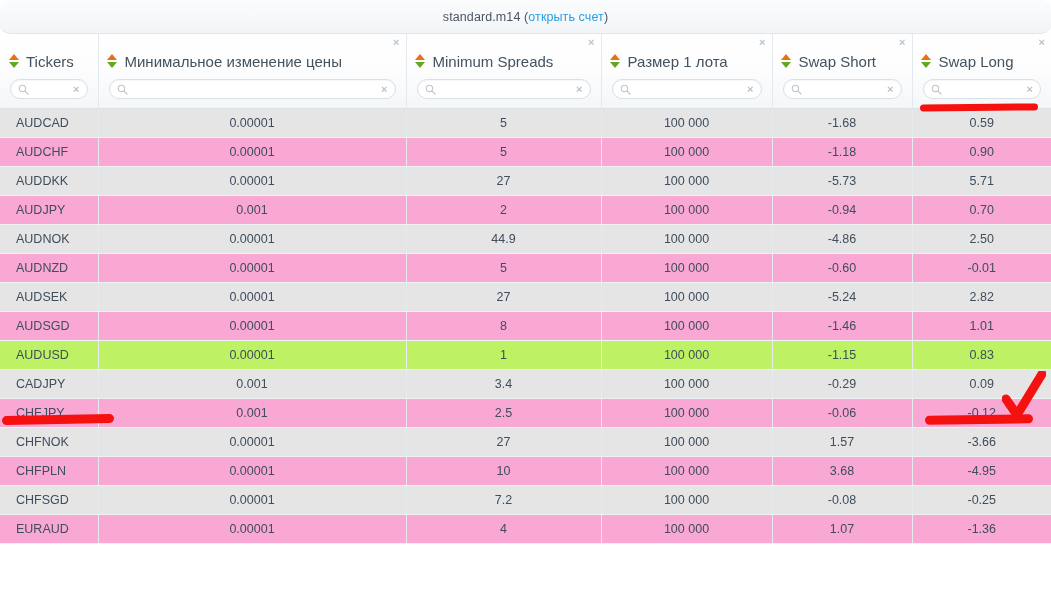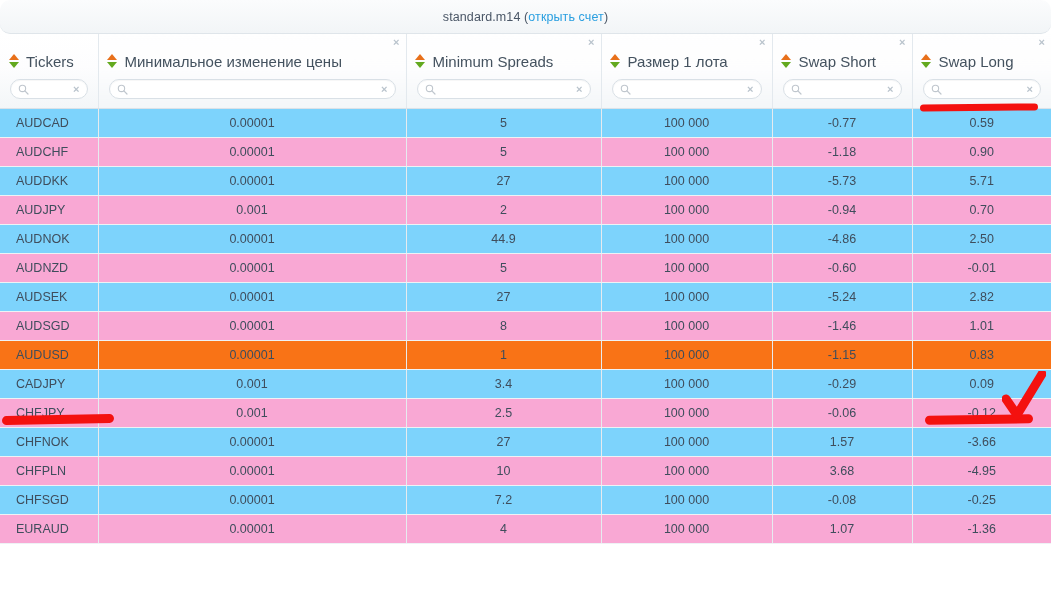--- a/index.html
+++ b/index.html
@@ -168,23 +168,23 @@
     text-align: center;
     white-space: nowrap;
     overflow: hidden;
     box-sizing: border-box;
   }
   tbody td:last-child { border-right: none; }
   tbody td.ticker {
     text-align: left;
     padding-left: 16px;
   }
-  tbody tr.odd  td { background: #7dd3fc; }
+  tbody tr.odd  td { background: #e5e5e5; }
   tbody tr.even td { background: #f9a8d4; }
-  tbody tr.sel  td { background: #f97316; }
+  tbody tr.sel  td { background: #bef264; }
 
   
   .marker {
     position: absolute;
     background: #f4110f;
     pointer-events: none;
     z-index: 40;
   }
   .mk-swaplong-underline {
     left: 920px;
@@ -368,21 +368,21 @@
         </th>
 
       </tr>
     </thead>
     <tbody id="tbody">
         <tr class="odd">
           <td class="ticker">AUDCAD</td>
           <td>0.00001</td>
           <td>5</td>
           <td>100 000</td>
-          <td>-0.77</td>
+          <td>-1.68</td>
           <td>0.59</td>
         </tr>
         <tr class="even">
           <td class="ticker">AUDCHF</td>
           <td>0.00001</td>
           <td>5</td>
           <td>100 000</td>
           <td>-1.18</td>
           <td>0.90</td>
         </tr>

